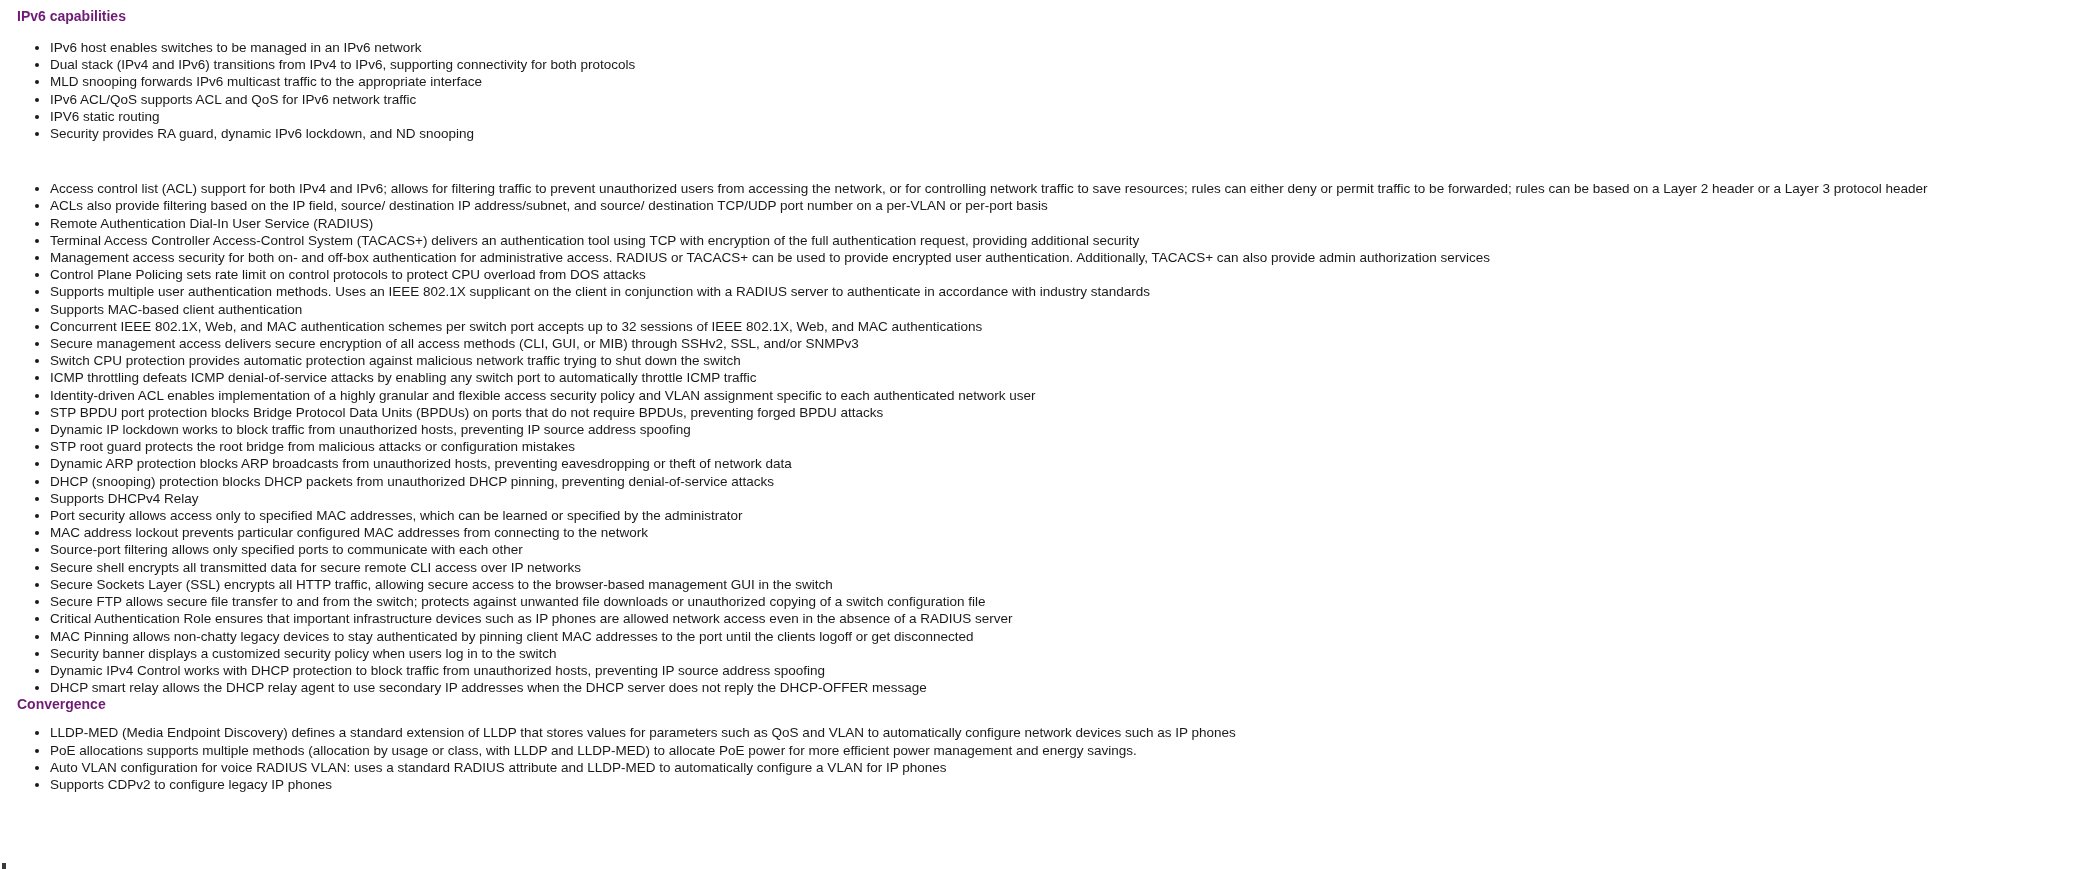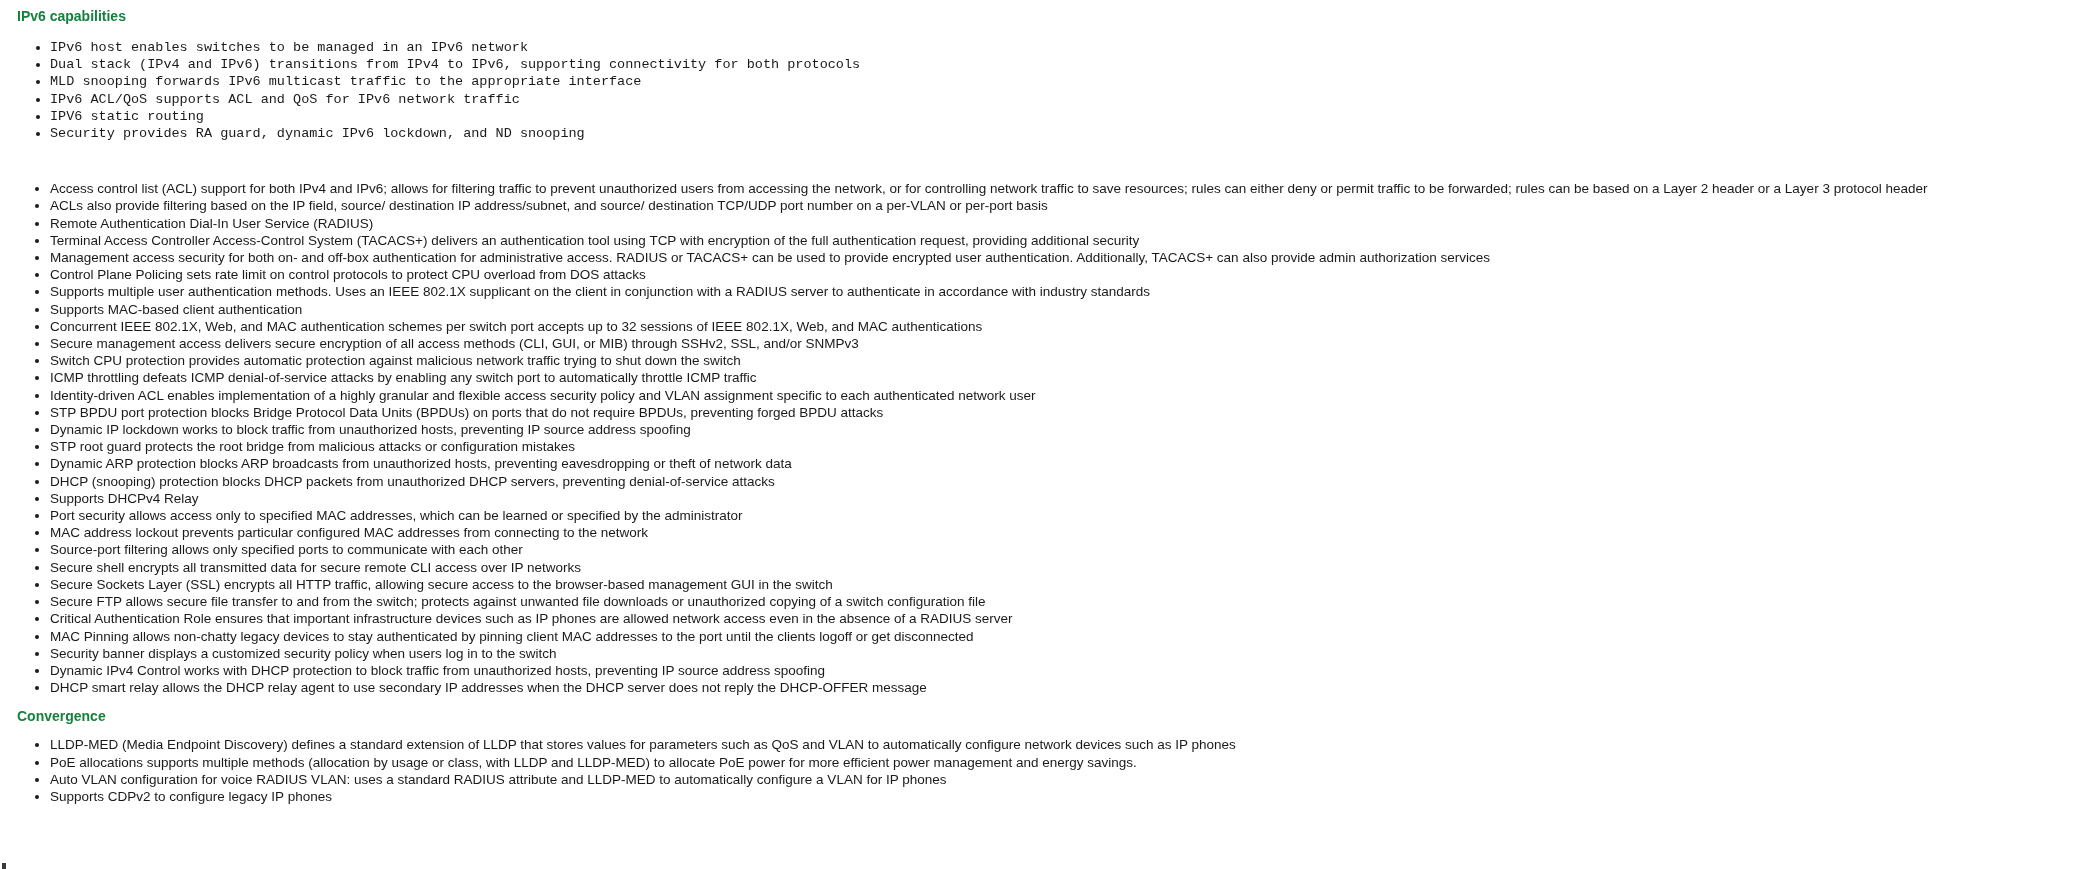--- a/index.html
+++ b/index.html
@@ -16,41 +16,41 @@
     font-size: 13.5px;
     color: #1a1a1a;
     padding: 8px 0 0 17px;
     box-sizing: border-box;
   }
   h3 {
     margin: 0;
     font-size: 14px;
     line-height: 17px;
     font-weight: 700;
-    color: #15803d;
+    color: #701a75;
     white-space: nowrap;
   }
   p.intro {
     margin: 14px 0 0 0;
     line-height: 17px;
     white-space: nowrap;
   }
   ul.bullets {
     margin: 0;
     padding: 0 0 0 33px;
     list-style: disc;
   }
   ul.bullets li {
     line-height: 17.2px;
     white-space: nowrap;
   }
-  .sec-ipv6 ul.bullets      { margin-top: 14px; font-family: Liberation Mono, monospace; }
+  .sec-ipv6 ul.bullets      { margin-top: 14px; }
   .sec-security             { margin-top: 38px; }
   .sec-security ul.bullets  { margin-top: 8px; }
-  .sec-convergence          { margin-top: 12px; }
+  .sec-convergence          { }
   .sec-convergence ul.bullets { margin-top: 11px; }
   .artifact {
     position: absolute;
     left: 2px;
     bottom: 0;
     width: 4px;
     height: 6px;
     background: #3a3a3a;
   }
 </style>
@@ -83,21 +83,21 @@
         <li>Supports MAC-based client authentication</li>
         <li>Concurrent IEEE 802.1X, Web, and MAC authentication schemes per switch port accepts up to 32 sessions of IEEE 802.1X, Web, and MAC authentications</li>
         <li>Secure management access delivers secure encryption of all access methods (CLI, GUI, or MIB) through SSHv2, SSL, and/or SNMPv3</li>
         <li>Switch CPU protection provides automatic protection against malicious network traffic trying to shut down the switch</li>
         <li>ICMP throttling defeats ICMP denial-of-service attacks by enabling any switch port to automatically throttle ICMP traffic</li>
         <li>Identity-driven ACL enables implementation of a highly granular and flexible access security policy and VLAN assignment specific to each authenticated network user</li>
         <li>STP BPDU port protection blocks Bridge Protocol Data Units (BPDUs) on ports that do not require BPDUs, preventing forged BPDU attacks</li>
         <li>Dynamic IP lockdown works to block traffic from unauthorized hosts, preventing IP source address spoofing</li>
         <li>STP root guard protects the root bridge from malicious attacks or configuration mistakes</li>
         <li>Dynamic ARP protection blocks ARP broadcasts from unauthorized hosts, preventing eavesdropping or theft of network data</li>
-        <li>DHCP (snooping) protection blocks DHCP packets from unauthorized DHCP servers, preventing denial-of-service attacks</li>
+        <li>DHCP (snooping) protection blocks DHCP packets from unauthorized DHCP pinning, preventing denial-of-service attacks</li>
         <li>Supports DHCPv4 Relay</li>
         <li>Port security allows access only to specified MAC addresses, which can be learned or specified by the administrator</li>
         <li>MAC address lockout prevents particular configured MAC addresses from connecting to the network</li>
         <li>Source-port filtering allows only specified ports to communicate with each other</li>
         <li>Secure shell encrypts all transmitted data for secure remote CLI access over IP networks</li>
         <li>Secure Sockets Layer (SSL) encrypts all HTTP traffic, allowing secure access to the browser-based management GUI in the switch</li>
         <li>Secure FTP allows secure file transfer to and from the switch; protects against unwanted file downloads or unauthorized copying of a switch configuration file</li>
         <li>Critical Authentication Role ensures that important infrastructure devices such as IP phones are allowed network access even in the absence of a RADIUS server</li>
         <li>MAC Pinning allows non-chatty legacy devices to stay authenticated by pinning client MAC addresses to the port until the clients logoff or get disconnected</li>
         <li>Security banner displays a customized security policy when users log in to the switch</li>

